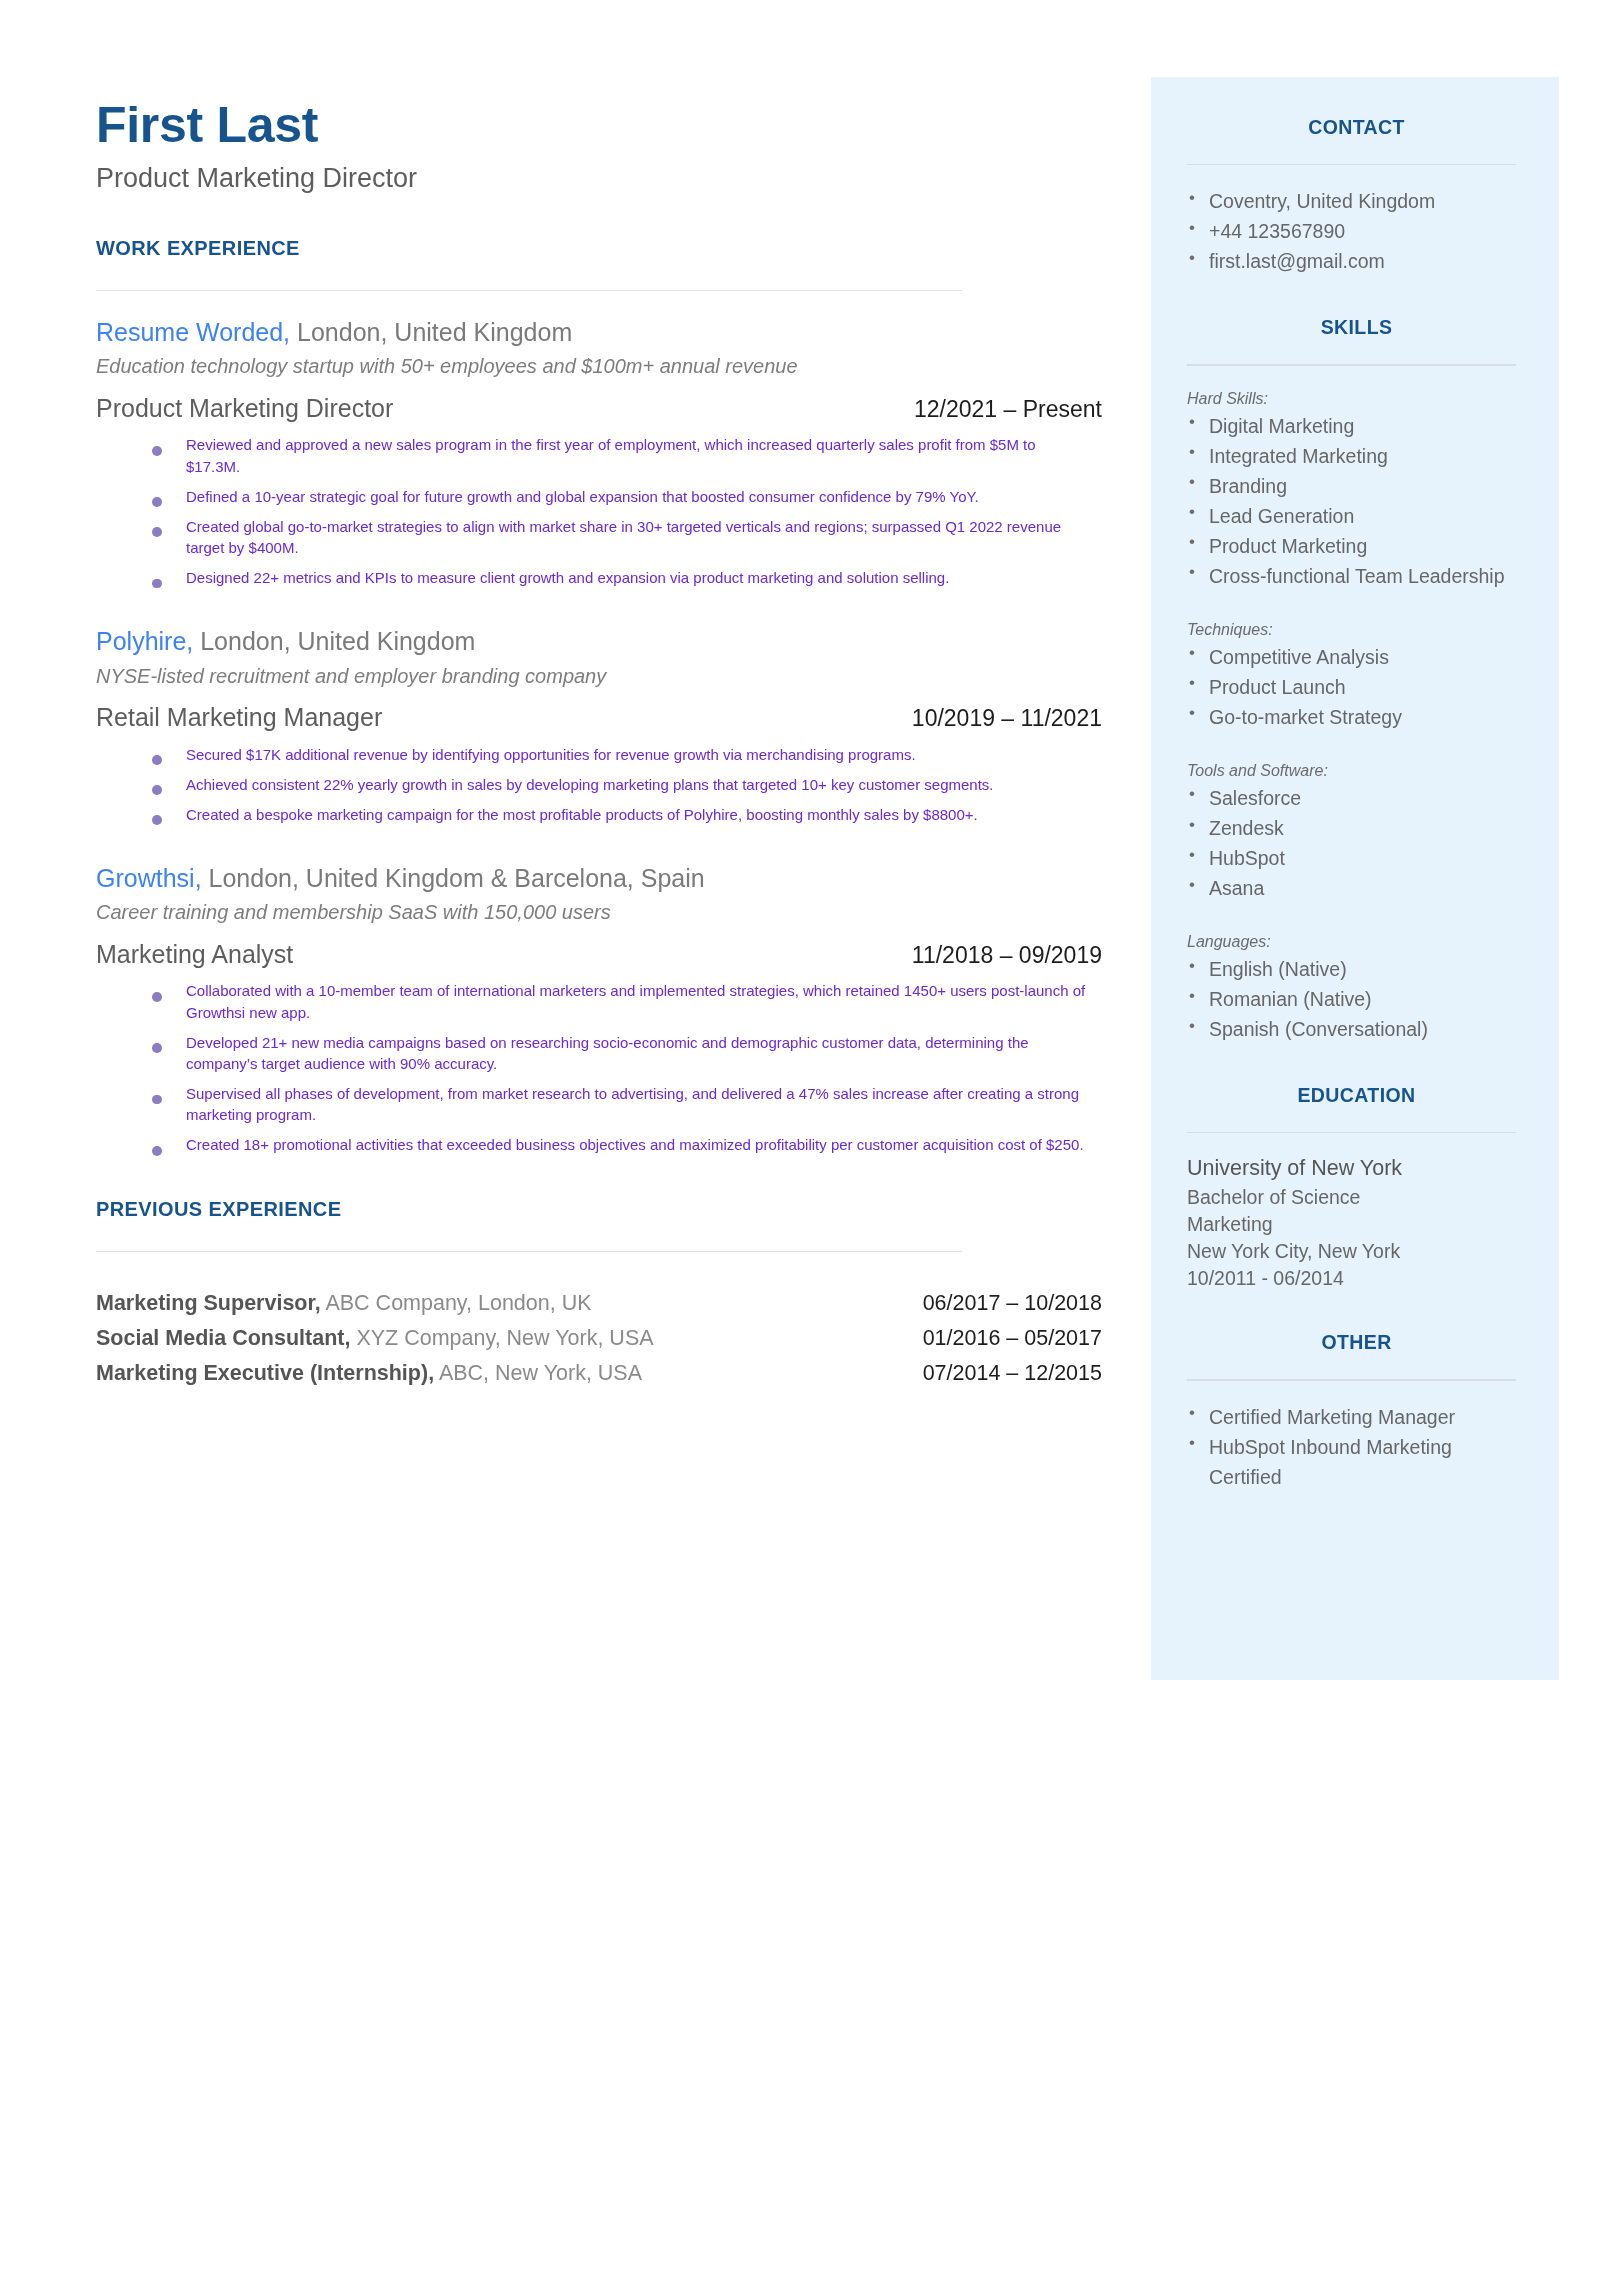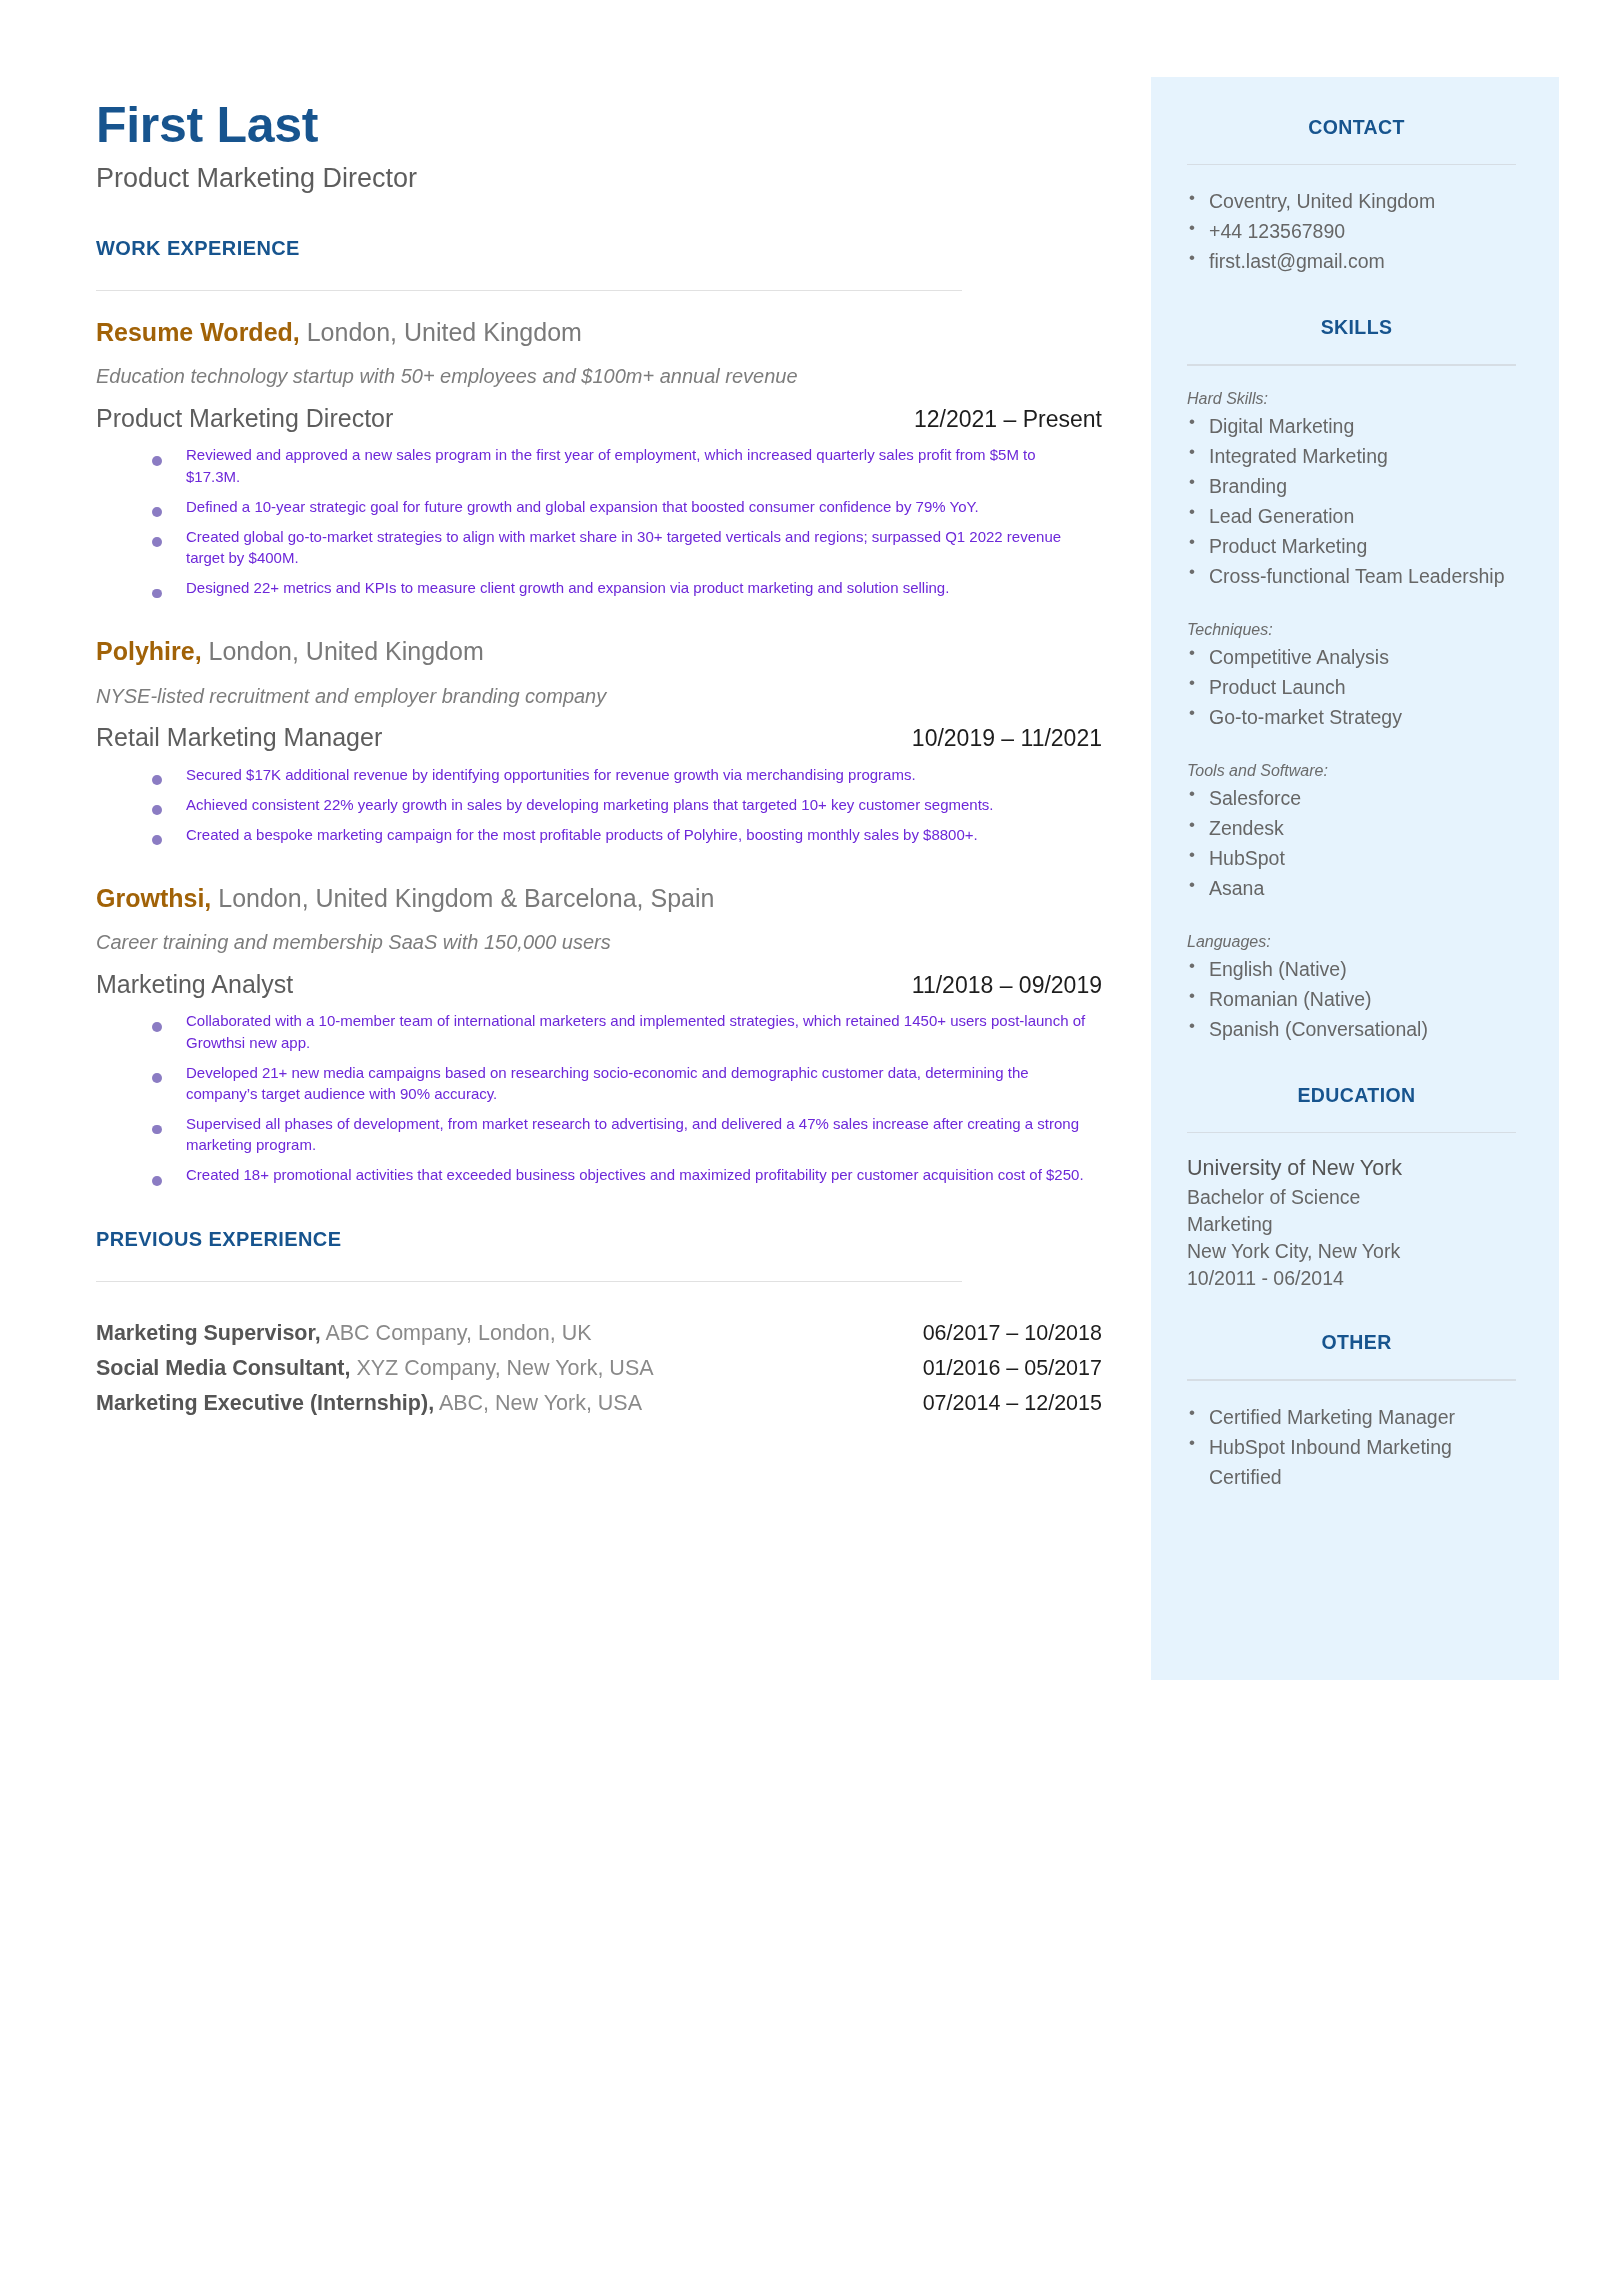--- a/index.html
+++ b/index.html
@@ -69,24 +69,24 @@
   }
 
   .job { margin-top: 26px; }
   .job + .job { margin-top: 38px; }
 
   .company {
     font-size: 25px;
     color: #7a7a7a;
     line-height: 1.25;
   }
-  .company b { color: #a16207; font-weight: bold; }
+  .company b { color: #3b82f6; font-weight: normal; }
 
   .company-desc {
-    margin-top: 15px;
+    margin-top: 5px;
     font-size: 20px;
     font-style: italic;
     color: #7d7d7d;
     line-height: 1.3;
   }
 
   .role-row {
     margin-top: 14.3px;
     display: flex;
     align-items: baseline;

